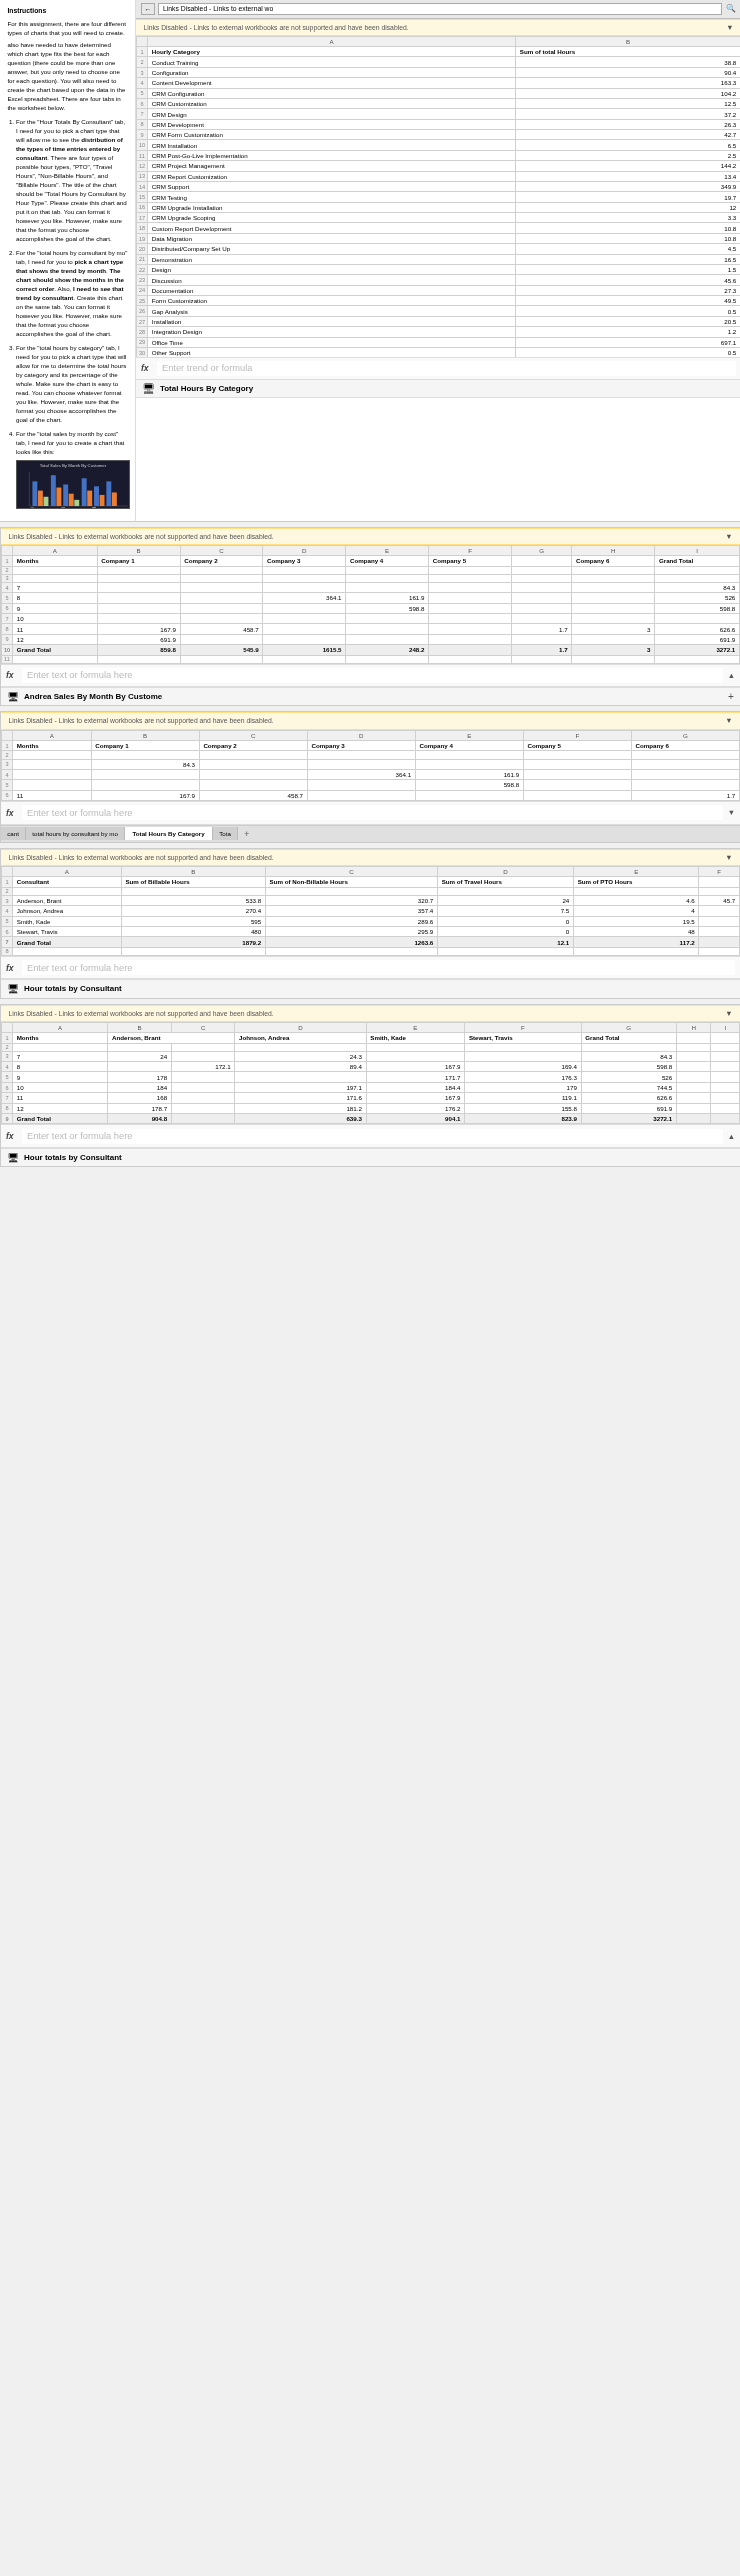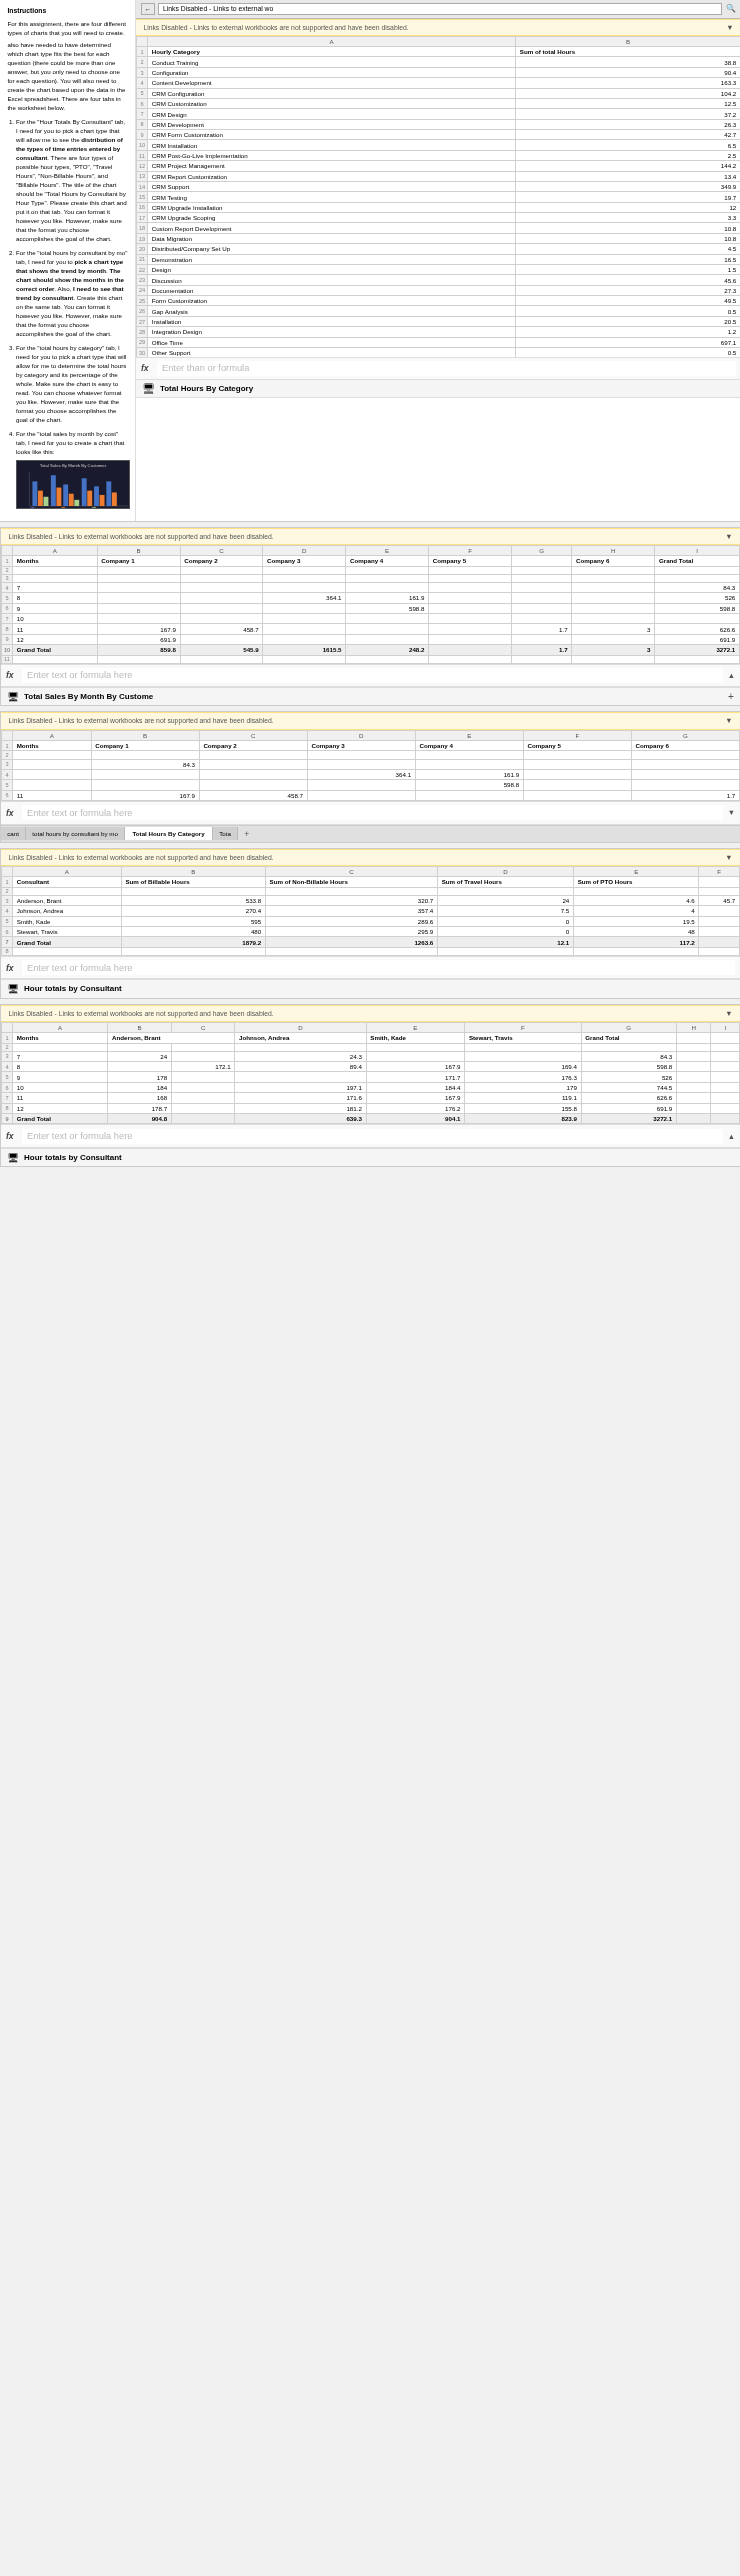--- a/index.html
+++ b/index.html
@@ -242,21 +242,21 @@
                   <td style="background: rgb(240, 240, 240); border: 0.6px solid rgb(208, 208, 208); text-align: center; color: rgb(136, 136, 136); font-size: 5.6px; padding: 0.6px 1.9px;">32</td>
                   <td style="border: 0.6px solid rgb(208, 208, 208); padding: 1.2px 3.7px;">Project Management</td>
                   <td style="border: 0.6px solid rgb(208, 208, 208); padding: 1.2px 3.7px; text-align: right;">76.4</td>
                 </tr>
               </tbody>
           </table>
         </div>
 
         <div style="display:flex; align-items:center; background:#f9f9f9; border-top:0.6px solid #ddd; border-bottom:0.6px solid #ddd; padding:1.9px 5px; gap:5px; min-height:23.5px;">
           <span style="font-style:italic; font-weight:bold; font-size:8.6px; color:#444; min-width:11px;">fx</span>
-          <span style="color:#bbb; font-size:9.3px; flex:1; padding:2.5px 5px; background:#fff; border:none; cursor:text;">Enter than or formula</span>
+          <span style="color:#bbb; font-size:9.3px; flex:1; padding:2.5px 5px; background:#fff; border:none; cursor:text;">Enter trend or formula</span>
         </div>
 
         <div style="display:flex; align-items:center; padding:3.1px 6.2px; background:#f5f5f5; border-bottom:0.6px solid #ddd; gap:5px;">
           <span style="font-size:10px;">🖥</span>
           <span style="font-weight:bold; font-size:8px;">Total Hours By Category</span>
         </div>
       </div>
     </div>
   </div>
 
@@ -421,21 +421,21 @@
     </div>
 
     <div style="display:flex; align-items:center; background:#f9f9f9; border-top:0.6px solid #ddd; border-bottom:0.6px solid #ddd; padding:1.9px 5px; gap:5px; min-height:23.5px;">
       <span style="font-style:italic; font-weight:bold; font-size:8.6px; color:#444; min-width:11px;">fx</span>
       <span style="color:#bbb; font-size:9.3px; flex:1; padding:2.5px 5px; background:#fff; border:none; cursor:text;">Enter text or formula here</span>
       <span style="cursor:pointer; font-size:7.4px; color:#555;">▲</span>
     </div>
 
     <div style="display:flex; align-items:center; padding:3.1px 6.2px; background:#f5f5f5; border-top:0.6px solid #ddd; gap:5px;">
       <span style="font-size:9.3px;">🖥</span>
-      <span style="font-weight:bold; font-size:8px;">Total Sales By Month By Custome</span>
+      <span style="font-weight:bold; font-size:8px;">Andrea Sales By Month By Custome</span>
       <span style="margin-left:auto; font-size:10px; cursor:pointer; color:#555;">+</span>
     </div>
   </div>
 
   <div style="background:#fff; border:0.6px solid #ccc; margin-top:5px;">
 
     <div style="background:#fff8e1; border-top:0.6px solid #ffe082; border-bottom:0.6px solid #ffe082; padding:3.1px 7.4px; display:flex; align-items:center; justify-content:space-between; font-size:6.8px; color:#555;">
       <span>Links Disabled - Links to external workbooks are not supported and have been disabled.</span>
       <span style="cursor:pointer; font-size:7.4px;">▼</span>
     </div>

